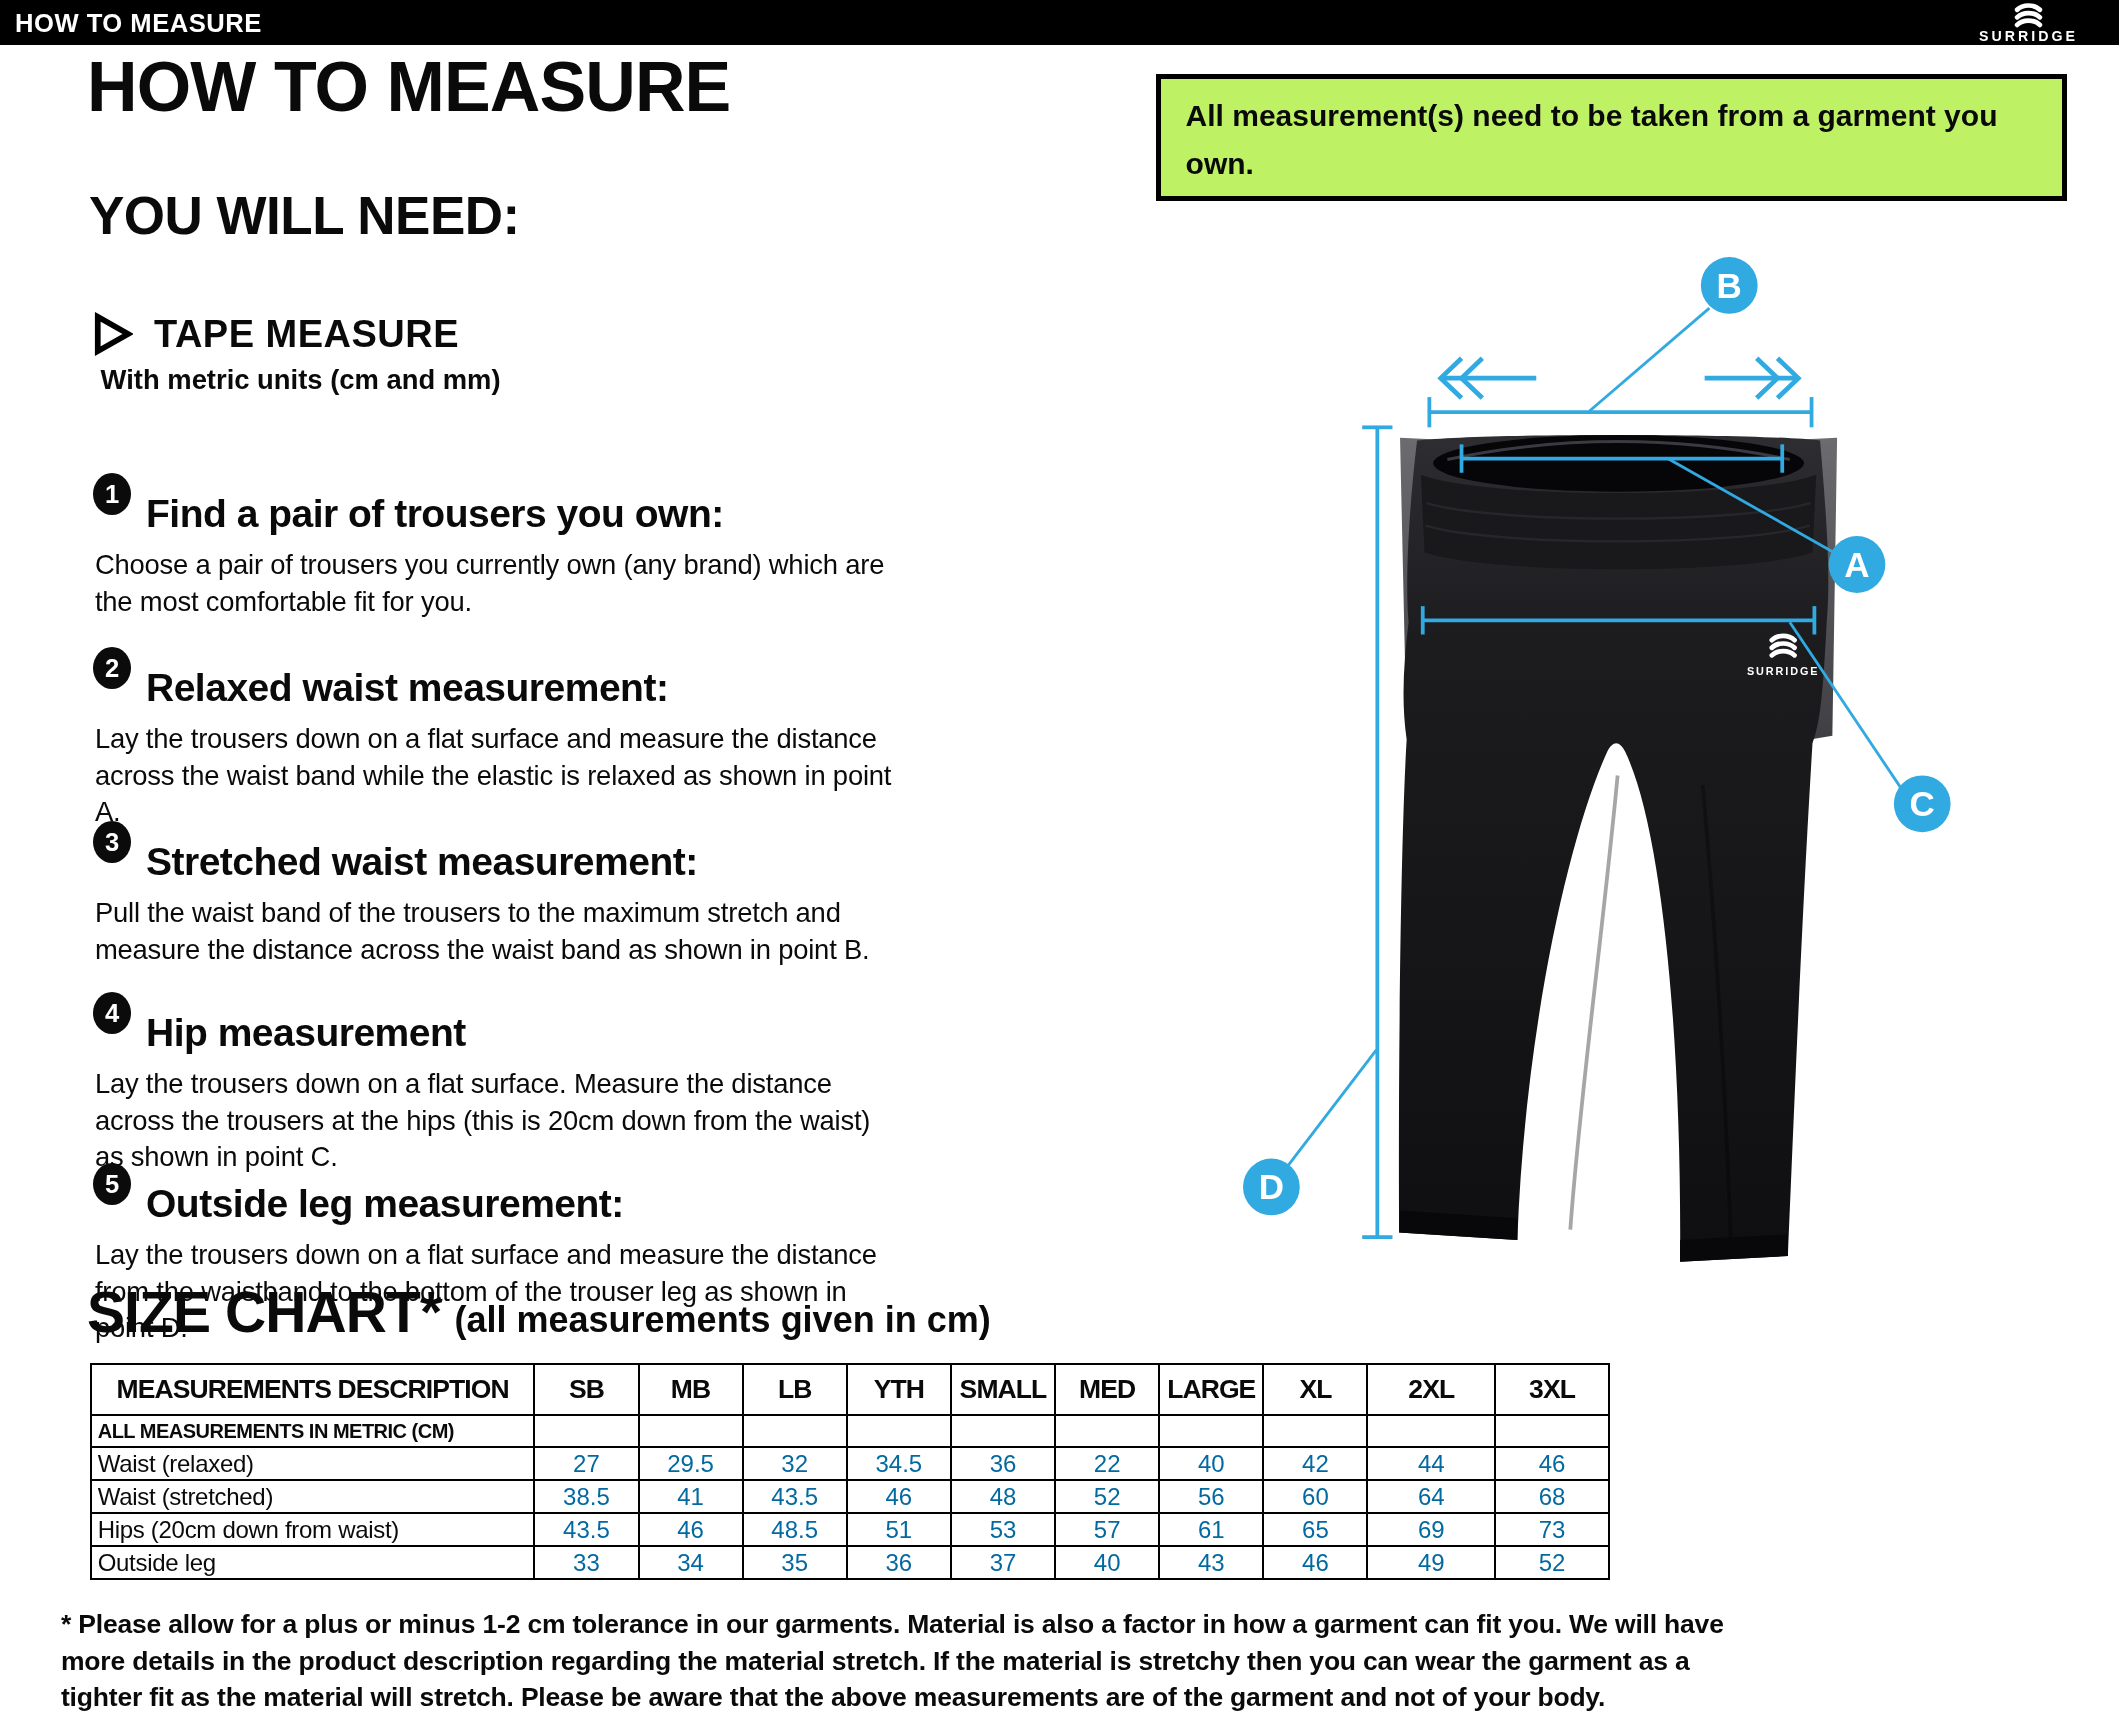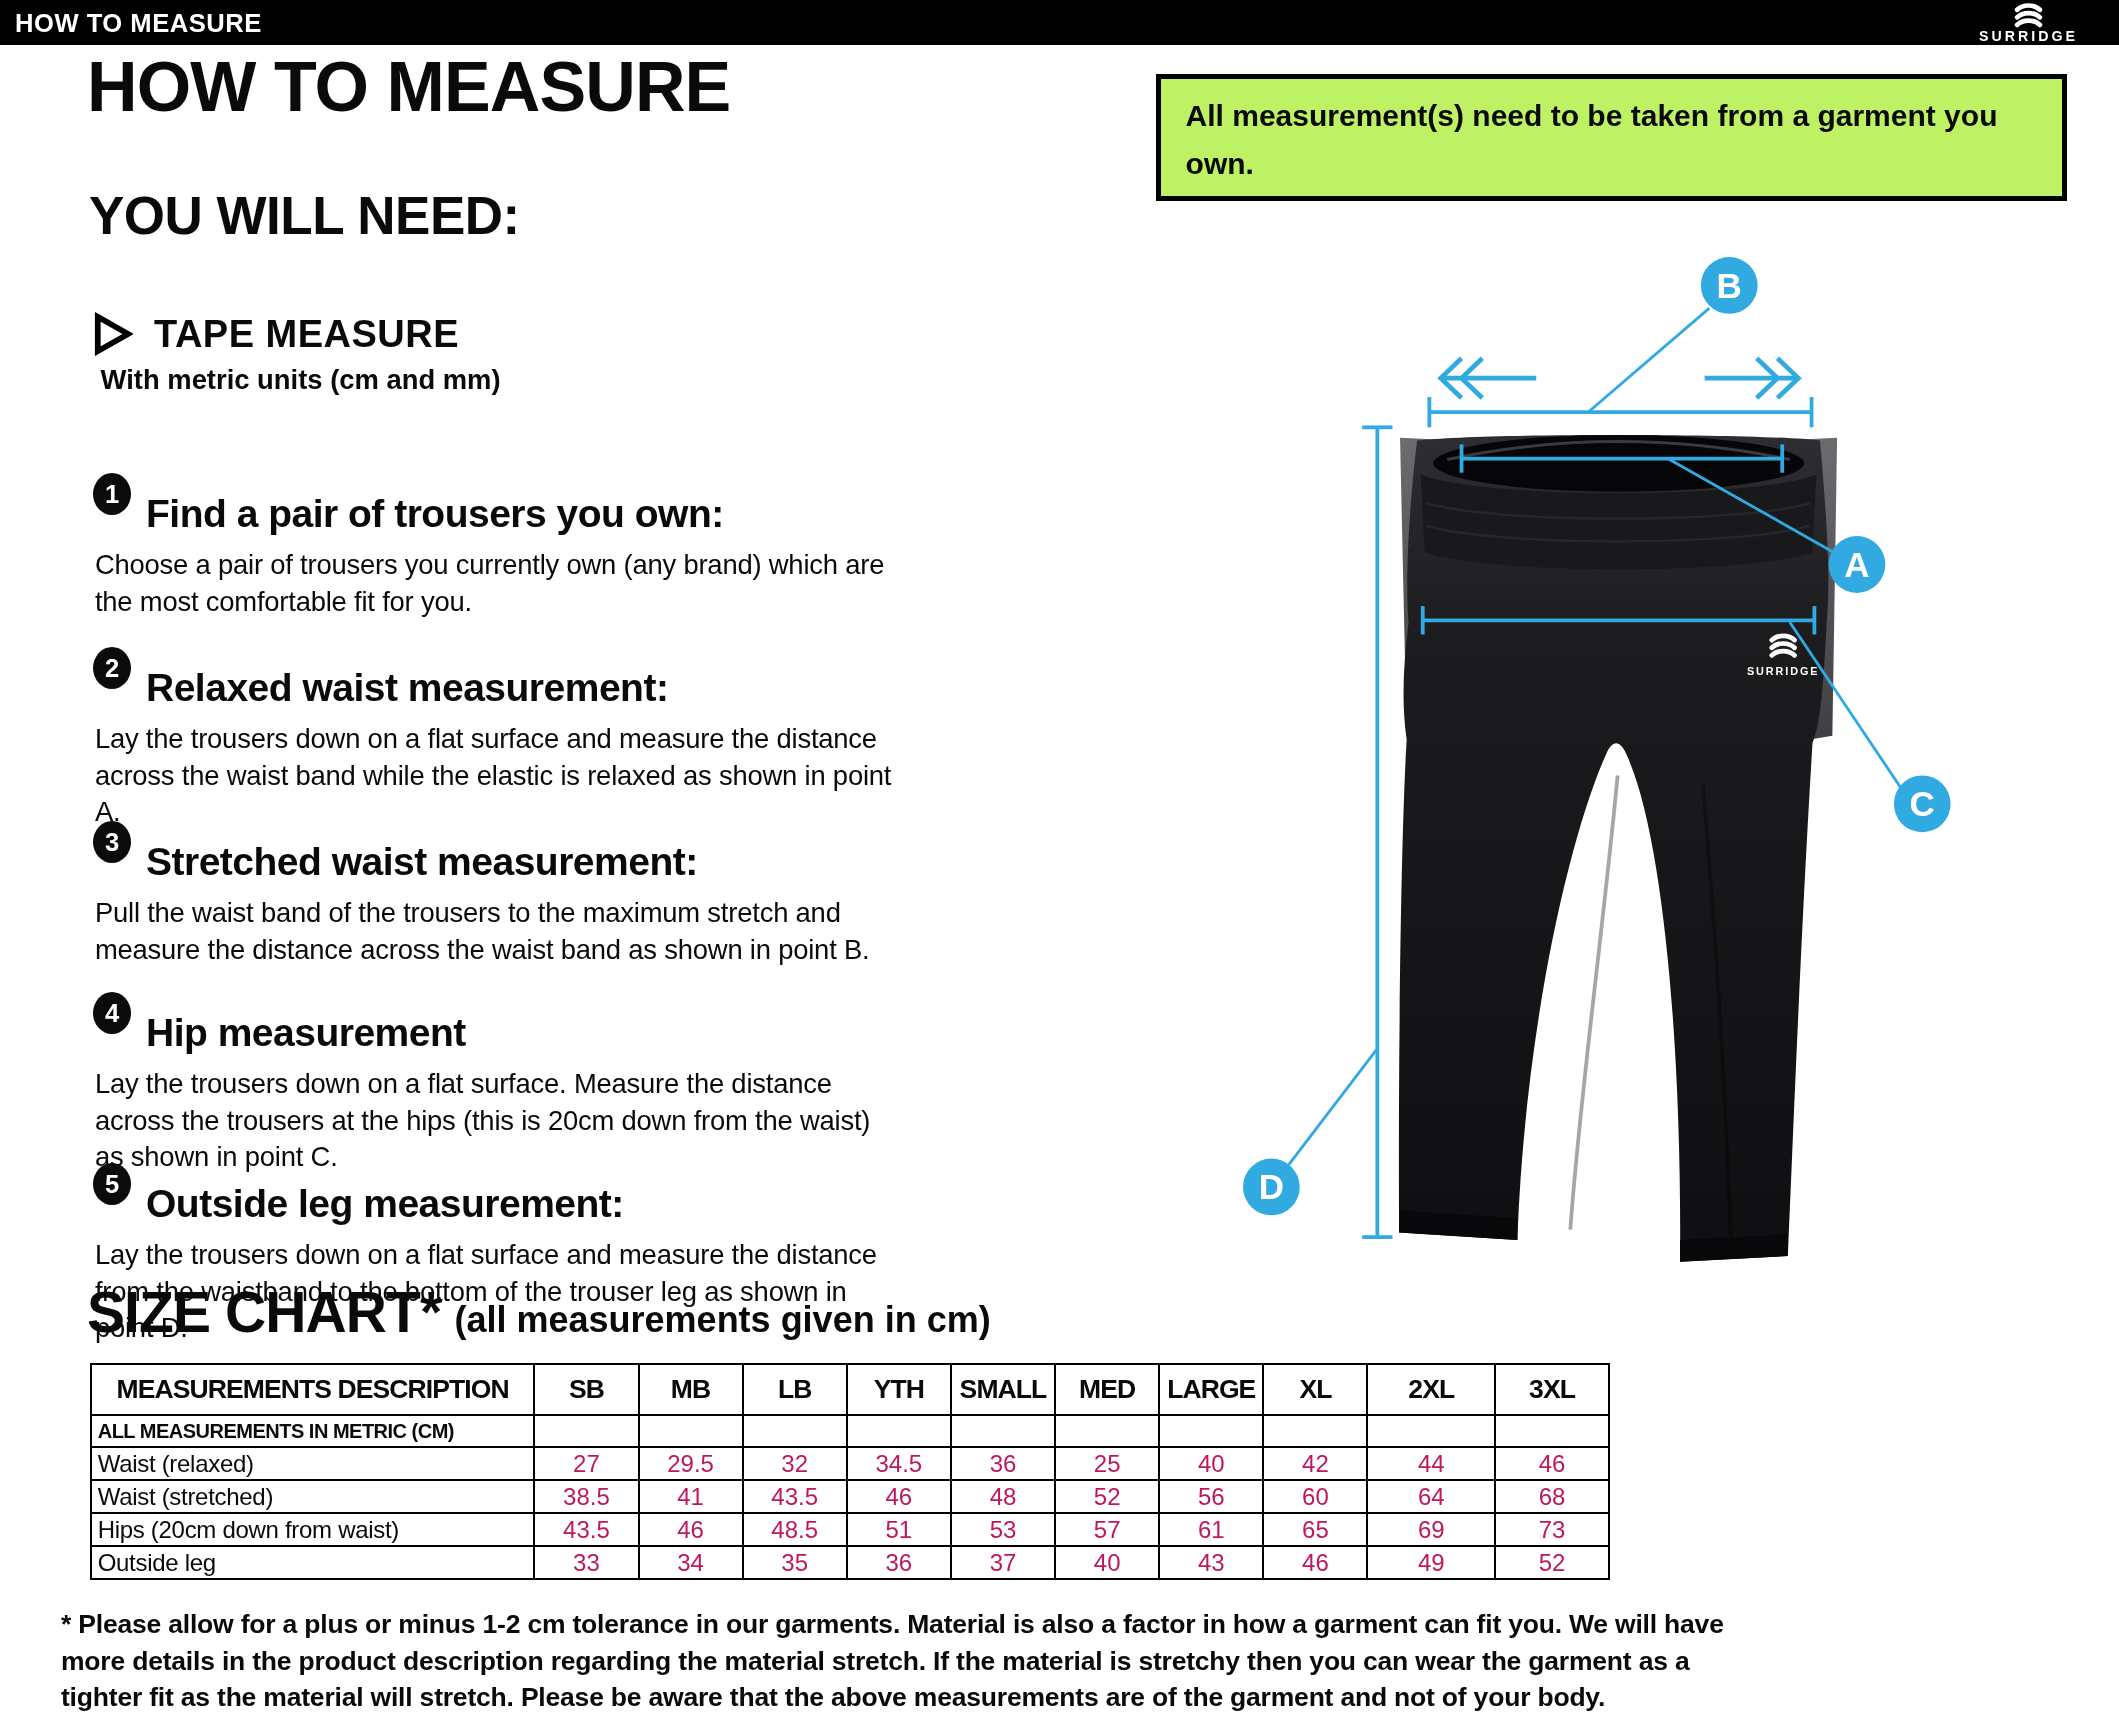--- a/index.html
+++ b/index.html
@@ -41,21 +41,21 @@
   .chart-sub{font-size:36px;font-weight:700;margin-left:13.2px;}
   table.size{
     position:absolute;left:90px;top:1363px;width:1520px;border-collapse:collapse;table-layout:fixed;
   }
   table.size th, table.size td{border:2.8px solid #000;padding:0 5.7px;overflow:hidden;white-space:nowrap;}
   table.size th{font-size:26.5px;font-weight:700;letter-spacing:-0.9px;height:49px;text-align:center;}
   th.c-desc{text-align:left;padding-left:9.5px;}
   tr.t-metric td{height:30px;font-size:20px;font-weight:700;letter-spacing:-0.5px;}
   tr.t-row td{height:31px;}
   td.label{font-size:24px;font-weight:400;letter-spacing:-0.3px;padding-left:9.5px;}
-  td.val{font-size:24px;font-weight:400;color:#be185d;text-align:center;}
+  td.val{font-size:24px;font-weight:400;color:#0369a1;text-align:center;}
   
   .footnote{position:absolute;left:61px;top:1606px;width:2035px;font-size:26.5px;font-weight:700;line-height:1.38;letter-spacing:-0.2px;}
   
   .figure{position:absolute;left:1173px;top:170px;width:946px;height:1192px;}
   .figure svg{display:block;width:946px;height:1192px;}
 </style>
 </head>
 <body>
 
 <div class="page">
@@ -170,21 +170,21 @@
       <td></td>
           <td></td>
     </tr>
     <tr class="t-row">
       <td class="label">Waist (relaxed)</td>
       <td class="val">27</td>
       <td class="val">29.5</td>
       <td class="val">32</td>
       <td class="val">34.5</td>
       <td class="val">36</td>
-      <td class="val">25</td>
+      <td class="val">22</td>
       <td class="val">40</td>
       <td class="val">42</td>
       <td class="val">44</td>
       <td class="val">46</td>
     </tr>
     <tr class="t-row">
       <td class="label">Waist (stretched)</td>
       <td class="val">38.5</td>
       <td class="val">41</td>
       <td class="val">43.5</td>

